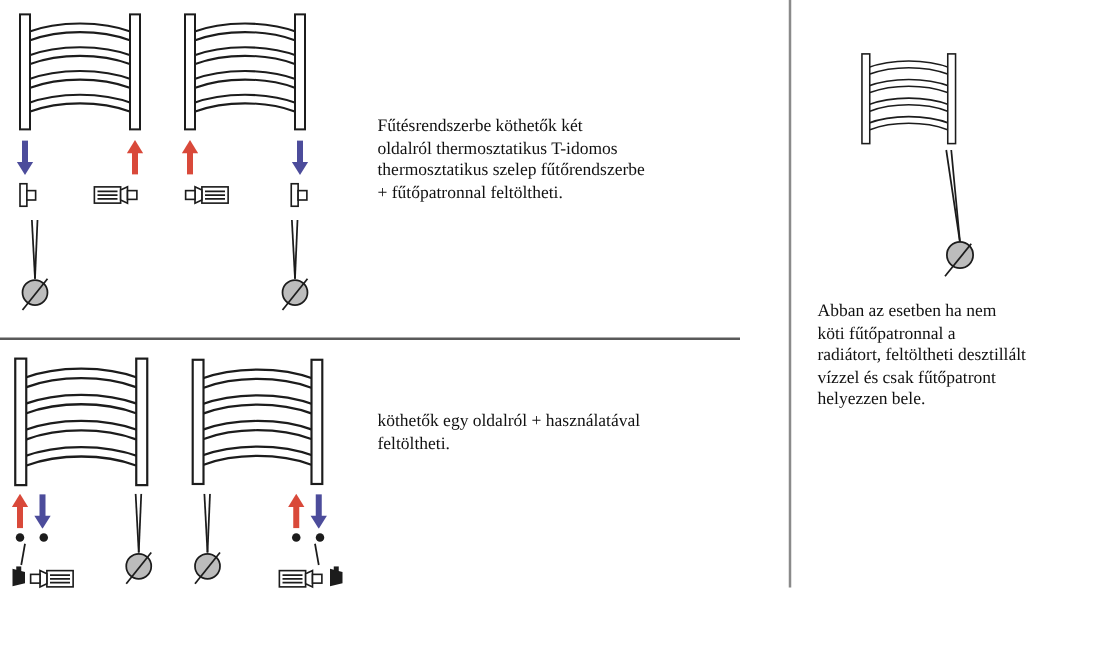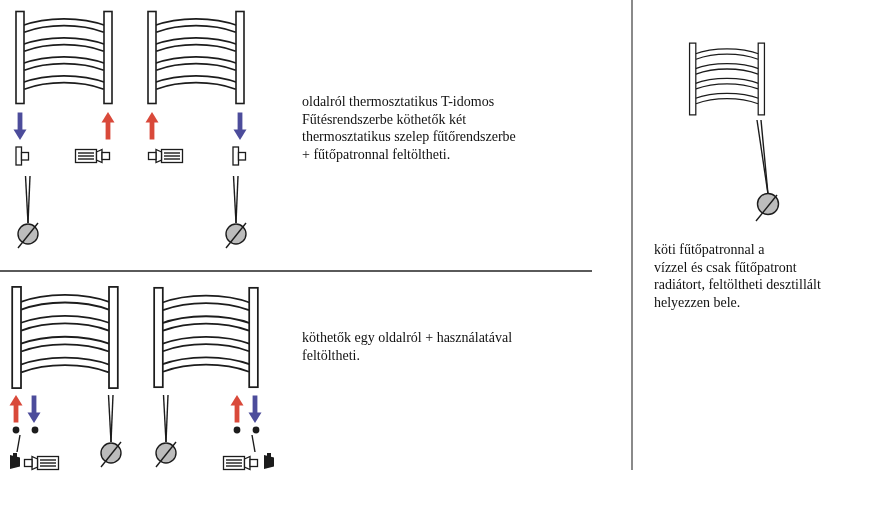--- a/index.html
+++ b/index.html
@@ -96,22 +96,22 @@
     <use href="#sym-arrow-up" class="arrow-red" x="3" y="104" width="14" height="28"></use>
     <use href="#sym-arrow-down" class="arrow-blue" x="91" y="104" width="14" height="28"></use>
     <g transform="translate(42,138) scale(-1,1)">
       <use href="#sym-heater" x="0" y="0" width="38" height="20"></use>
     </g>
     <use href="#sym-valve" x="88" y="137" width="18" height="22"></use>
     <use href="#sym-thermostat" x="78" y="168" width="32" height="84"></use>
   </svg>
 
   <div class="textblock" style="left:302px;top:93px;width:270px">
+    <div>Fűtésrendszerbe köthetők két</div>
     <div>oldalról thermosztatikus T-idomos</div>
-    <div>Fűtésrendszerbe köthetők két</div>
     <div>thermosztatikus szelep fűtőrendszerbe</div>
     <div>+ fűtőpatronnal feltöltheti.</div>
   </div>
 
   <div class="divider-h"></div>
   <div class="divider-v"></div>
 
   <svg class="assembly" style="left:8px;top:283px" width="132" height="202" viewBox="0 0 132 202">
     <use href="#sym-radiator" x="2" y="2" width="110" height="105"></use>
     <use href="#sym-arrow-up" class="arrow-red" x="1" y="112" width="14" height="28"></use>
@@ -147,19 +147,20 @@
     <use href="#sym-radiator" x="8" y="4" width="78" height="78"></use>
     <g>
       <line class="thin" x1="77" y1="84" x2="88" y2="158"></line>
       <line class="thin" x1="81" y1="84" x2="88" y2="158"></line>
       <circle class="thermo" cx="88" cy="168" r="10.5"></circle>
       <line class="thin" x1="97" y1="159" x2="76" y2="185"></line>
     </g>
   </svg>
 
   <div class="textblock" style="left:654px;top:241px;width:210px">
+    <div>Abban az esetben ha nem</div>
     <div>köti fűtőpatronnal a</div>
+    <div>radiátort, feltöltheti desztillált</div>
     <div>vízzel és csak fűtőpatront</div>
-    <div>radiátort, feltöltheti desztillált</div>
     <div>helyezzen bele.</div>
   </div>
 
 </div>
 
 </body></html>

